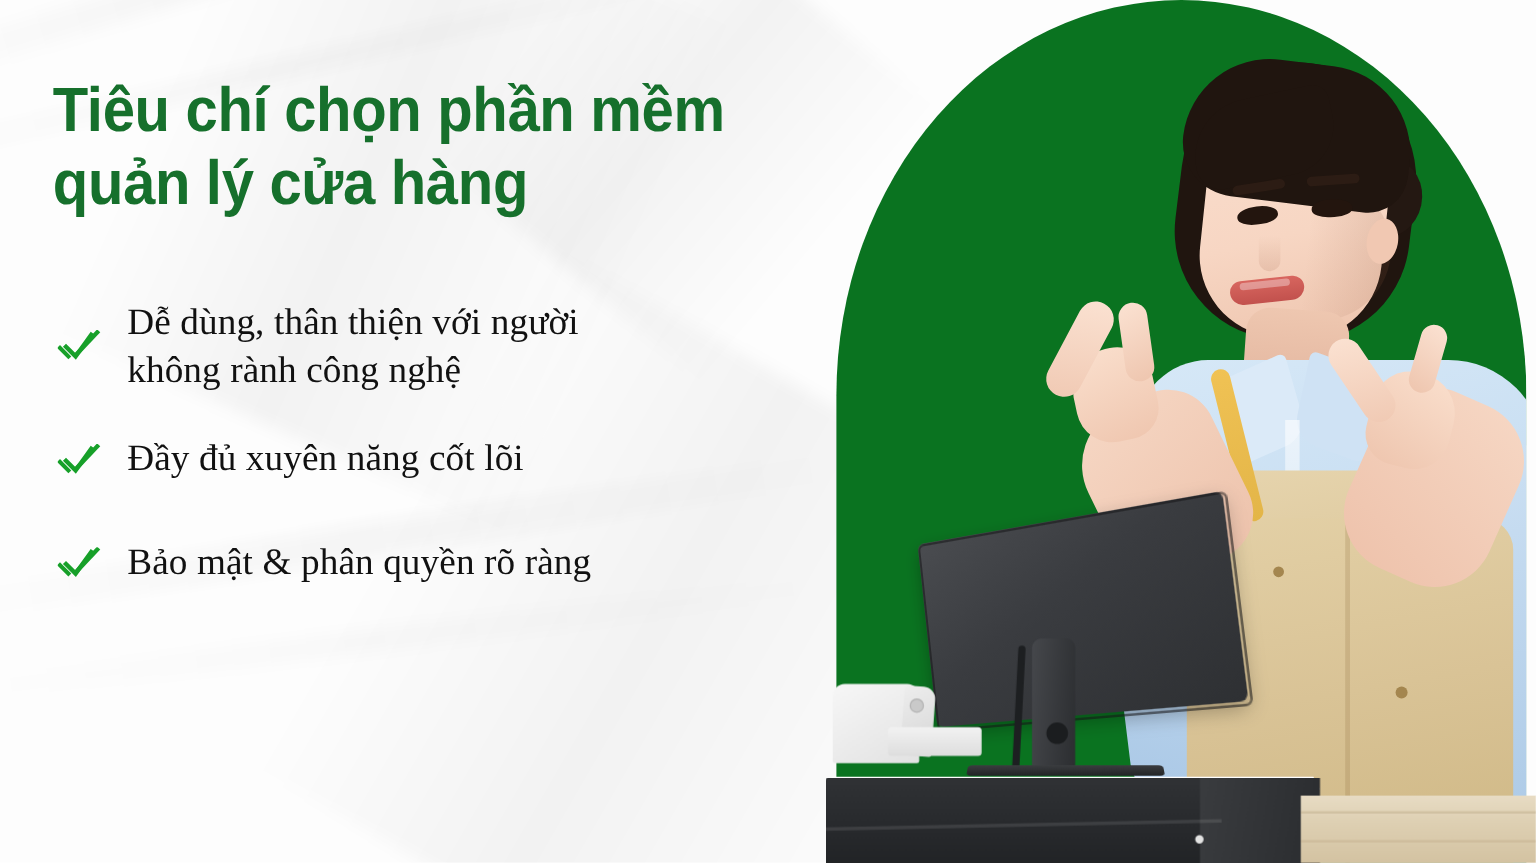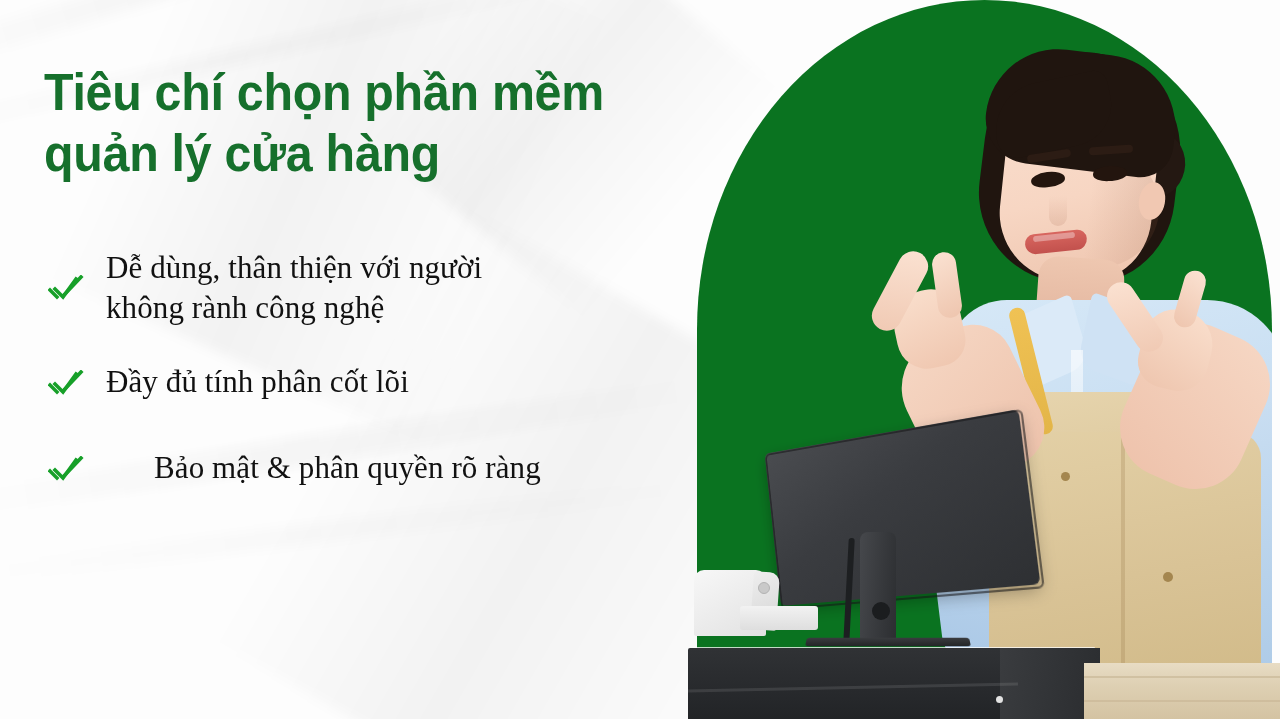--- a/index.html
+++ b/index.html
@@ -41,21 +41,21 @@
   .bullet{position:relative;display:flex;align-items:center;min-height:56px;margin-bottom:24px;}
   .bullet .check{flex:0 0 58px;display:flex;align-items:center;justify-content:flex-start;padding-left:4px;}
   .bullet .check svg{display:block;}
   .bullet .btext{
     color:#111111;font-size:31px;line-height:1.30;
     font-family:"Liberation Serif","DejaVu Serif",serif;
     white-space:pre-line;letter-spacing:.1px;
   }
   .b1{margin-bottom:26px;}
   .b2{margin-bottom:30px;}
-  .b3{margin-bottom:28px;gap:48px;}
+  .b3{margin-bottom:28px;}
 
   
   .arch-wrap{position:absolute;left:0;top:0;width:1280px;height:719px;}
   .arch{
     position:absolute;left:697px;top:0px;width:575px;height:719px;
     background:#0a7320;
     border-top-left-radius:288px 330px;
     border-top-right-radius:288px 330px;
     overflow:hidden;
   }
@@ -301,21 +301,21 @@
     </div>
 
     <div class="bullet b2">
       <span class="check">
         <svg width="40" height="26" viewBox="0 0 40 26">
           <path d="M2 15 L9 22" stroke="#17a029" stroke-width="3.4" fill="none" stroke-linecap="square"></path>
           <path d="M7 14 L15 22 L28 4" stroke="#17a029" stroke-width="3.6" fill="none" stroke-linecap="square" stroke-linejoin="miter"></path>
           <path d="M16 20 L33 2" stroke="#17a029" stroke-width="3.6" fill="none" stroke-linecap="square"></path>
         </svg>
       </span>
-      <span class="btext">Đầy đủ tính phân cốt lõi</span>
+      <span class="btext">Đầy đủ xuyên năng cốt lõi</span>
     </div>
 
     <div class="bullet b3">
       <span class="check">
         <svg width="40" height="26" viewBox="0 0 40 26">
           <path d="M2 15 L9 22" stroke="#17a029" stroke-width="3.4" fill="none" stroke-linecap="square"></path>
           <path d="M7 14 L15 22 L28 4" stroke="#17a029" stroke-width="3.6" fill="none" stroke-linecap="square" stroke-linejoin="miter"></path>
           <path d="M16 20 L33 2" stroke="#17a029" stroke-width="3.6" fill="none" stroke-linecap="square"></path>
         </svg>
       </span>

